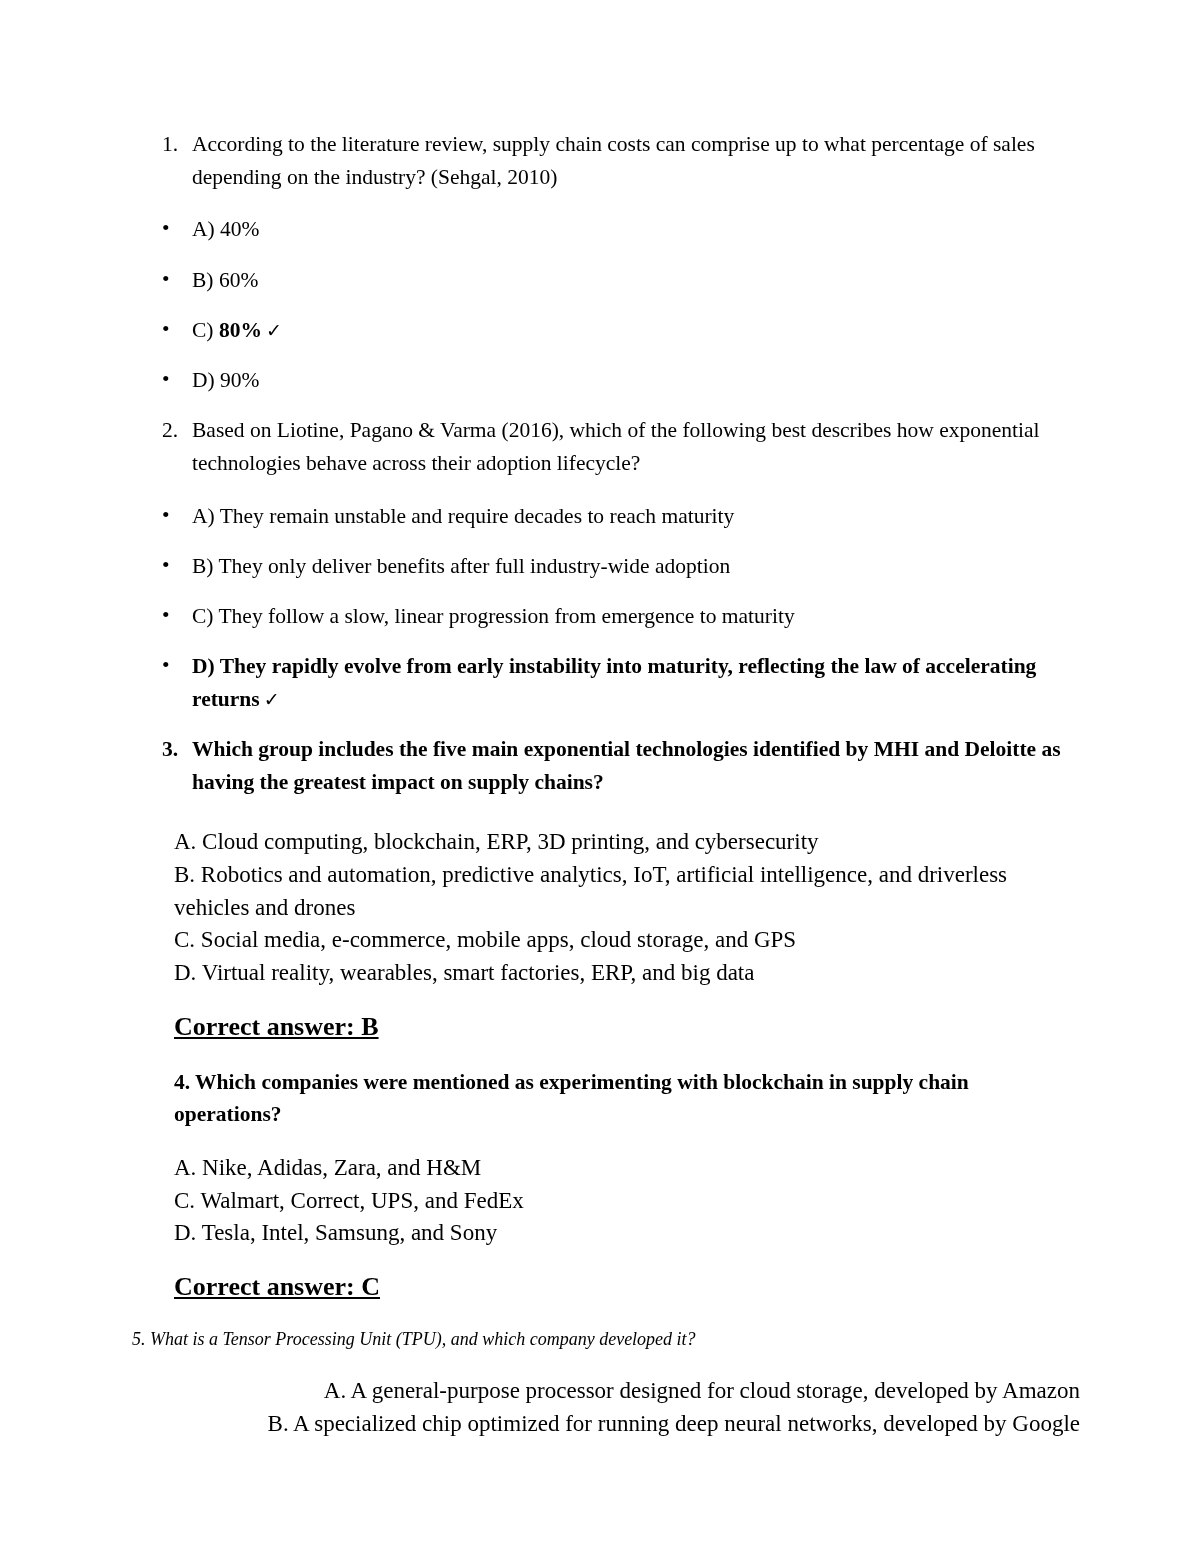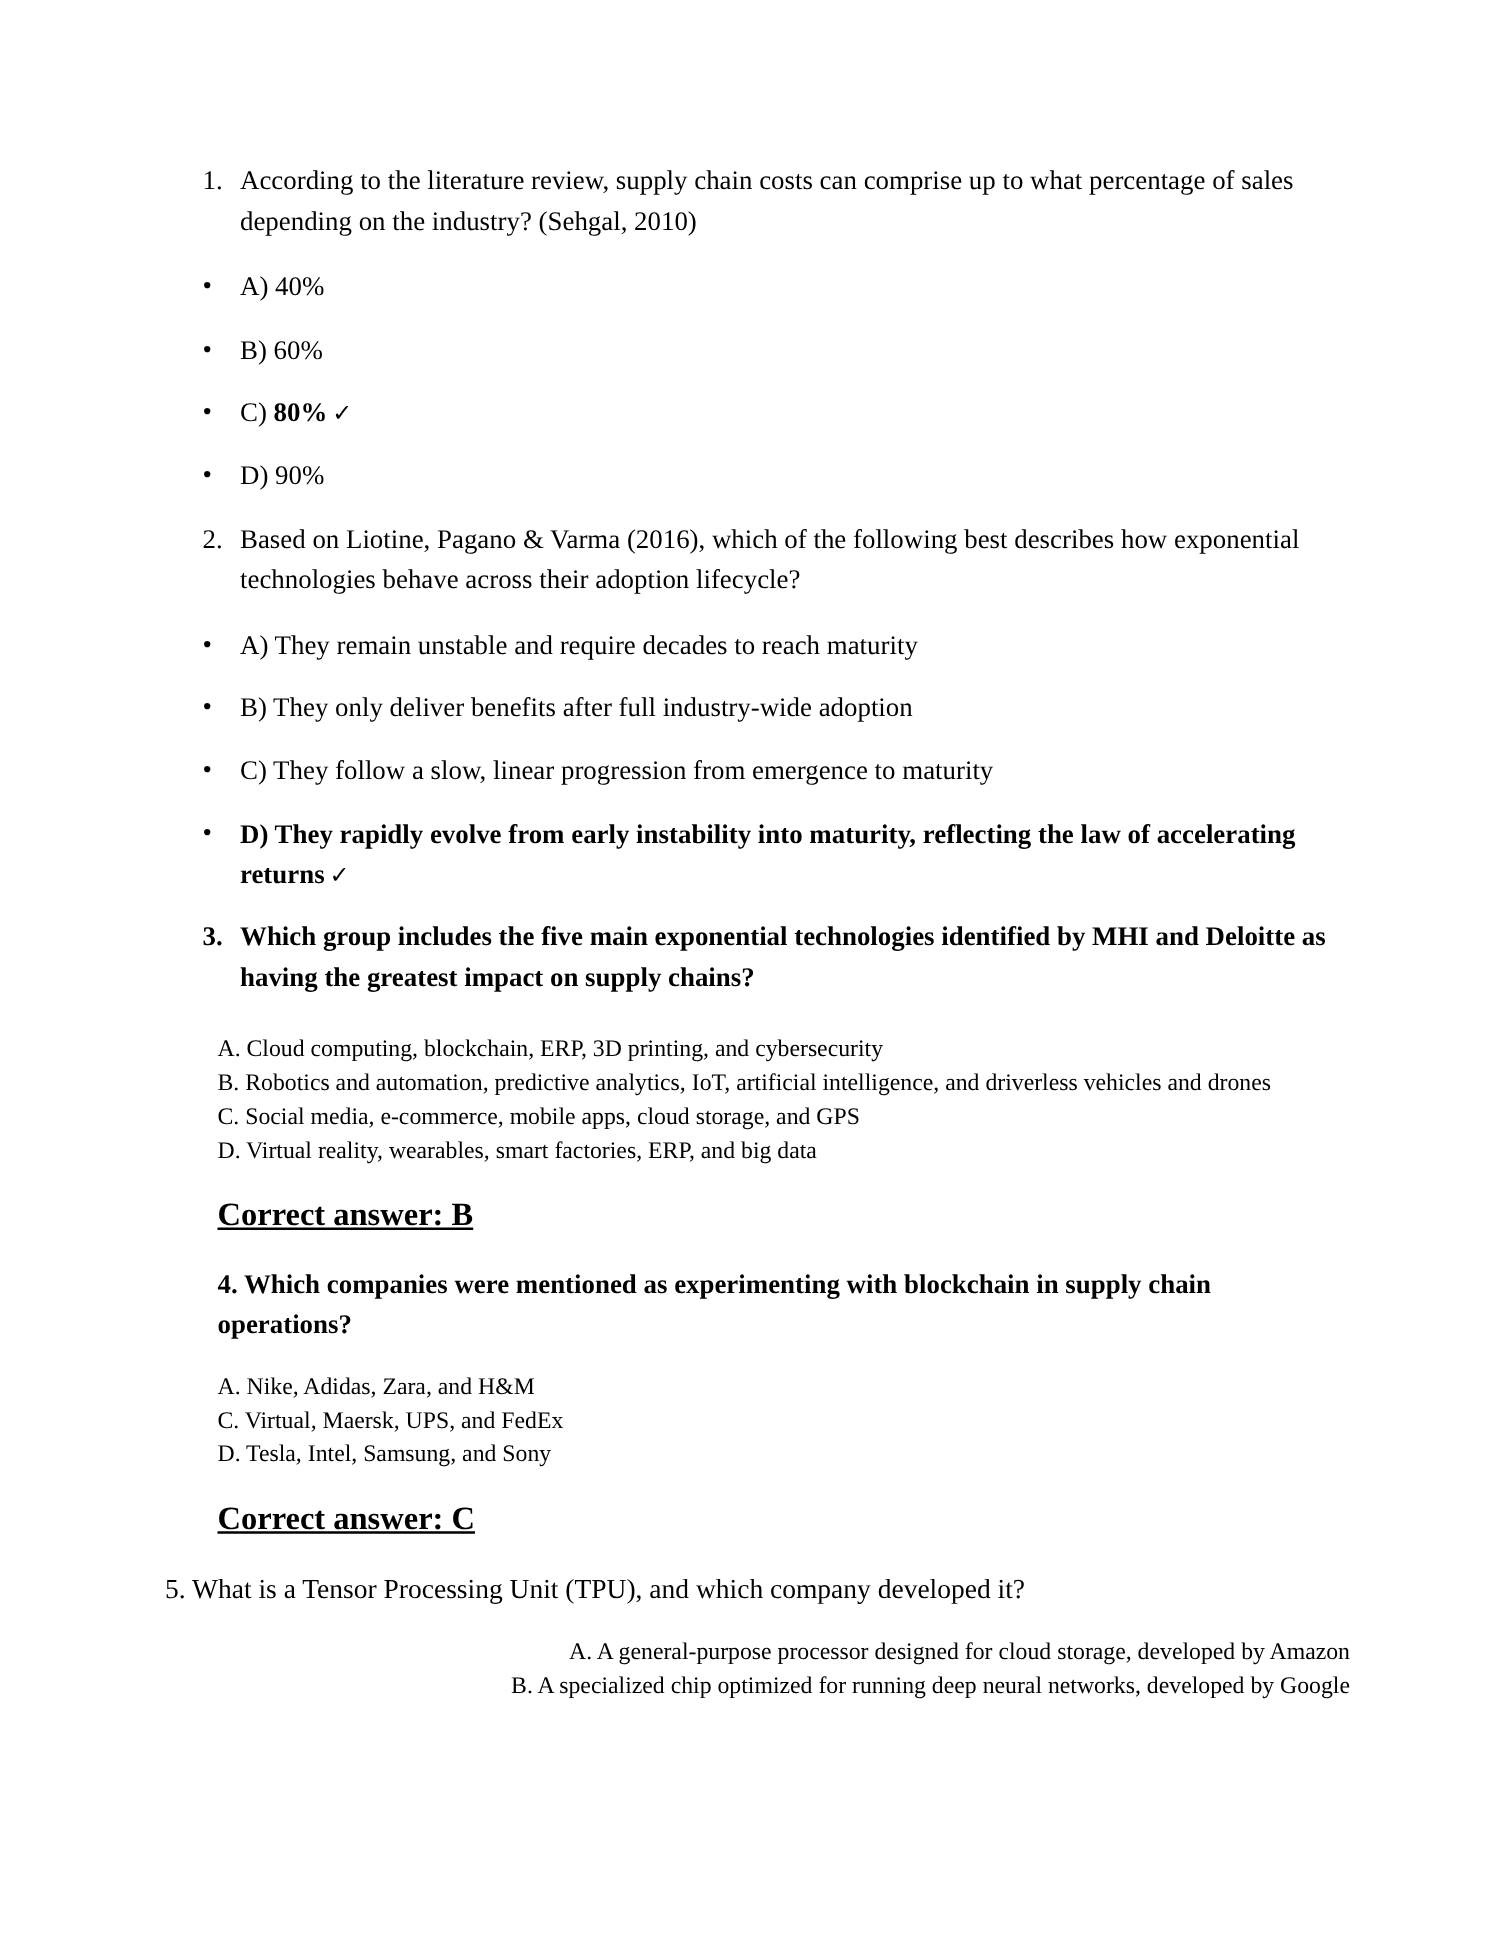--- a/index.html
+++ b/index.html
@@ -61,21 +61,21 @@
     font-weight: bold;
     text-align: center;
   }
   .opt-item .tick {
     font-size: 19px;
     margin-left: 4px;
   }
 
   
   .plain-block {
-    font-size: 19px;
+    font-size: 23px;
     line-height: 1.42;
     margin: 0 0 22px 0;
     padding-left: 54px;
   }
   .plain-block .line {
     display: block;
   }
 
   .correct {
     font-size: 26px;
@@ -87,24 +87,25 @@
 
   .q-bold-para {
     font-size: 21.5px;
     font-weight: bold;
     line-height: 1.5;
     margin: 16px 0 22px 0;
     padding-left: 54px;
   }
 
   .q-plain-para {
-    font-size: 22px;
+    font-size: 18px;
     line-height: 1.5;
     margin: 0 0 22px 0;
     padding-left: 12px;
+    font-style: italic;
   }
 
   .plain-block.flush {
     padding-left: 12px;
     text-align: right;
   }
 
   .spacer-sm { height: 10px; }
   .spacer-md { height: 18px; }
 </style>
@@ -161,21 +162,21 @@
       <span class="line"> C. Social media, e-commerce, mobile apps, cloud storage, and GPS</span>
       <span class="line"> D. Virtual reality, wearables, smart factories, ERP, and big data</span>
     </div>
 
     <div class="correct">Correct answer: B</div>
 
     <div class="q-bold-para">4. Which companies were mentioned as experimenting with blockchain in supply chain operations?</div>
 
     <div class="plain-block">
       <span class="line">A. Nike, Adidas, Zara, and H&amp;M</span>
-      <span class="line"> C. Virtual, Maersk, UPS, and FedEx</span>
+      <span class="line"> C. Walmart, Correct, UPS, and FedEx</span>
       <span class="line"> D. Tesla, Intel, Samsung, and Sony</span>
     </div>
 
     <div class="correct">Correct answer: C</div>
 
     <div class="q-plain-para">5. What is a Tensor Processing Unit (TPU), and which company developed it?</div>
 
     <div class="plain-block flush">
       <span class="line">A. A general-purpose processor designed for cloud storage, developed by Amazon</span>
       <span class="line"> B. A specialized chip optimized for running deep neural networks, developed by Google</span>

